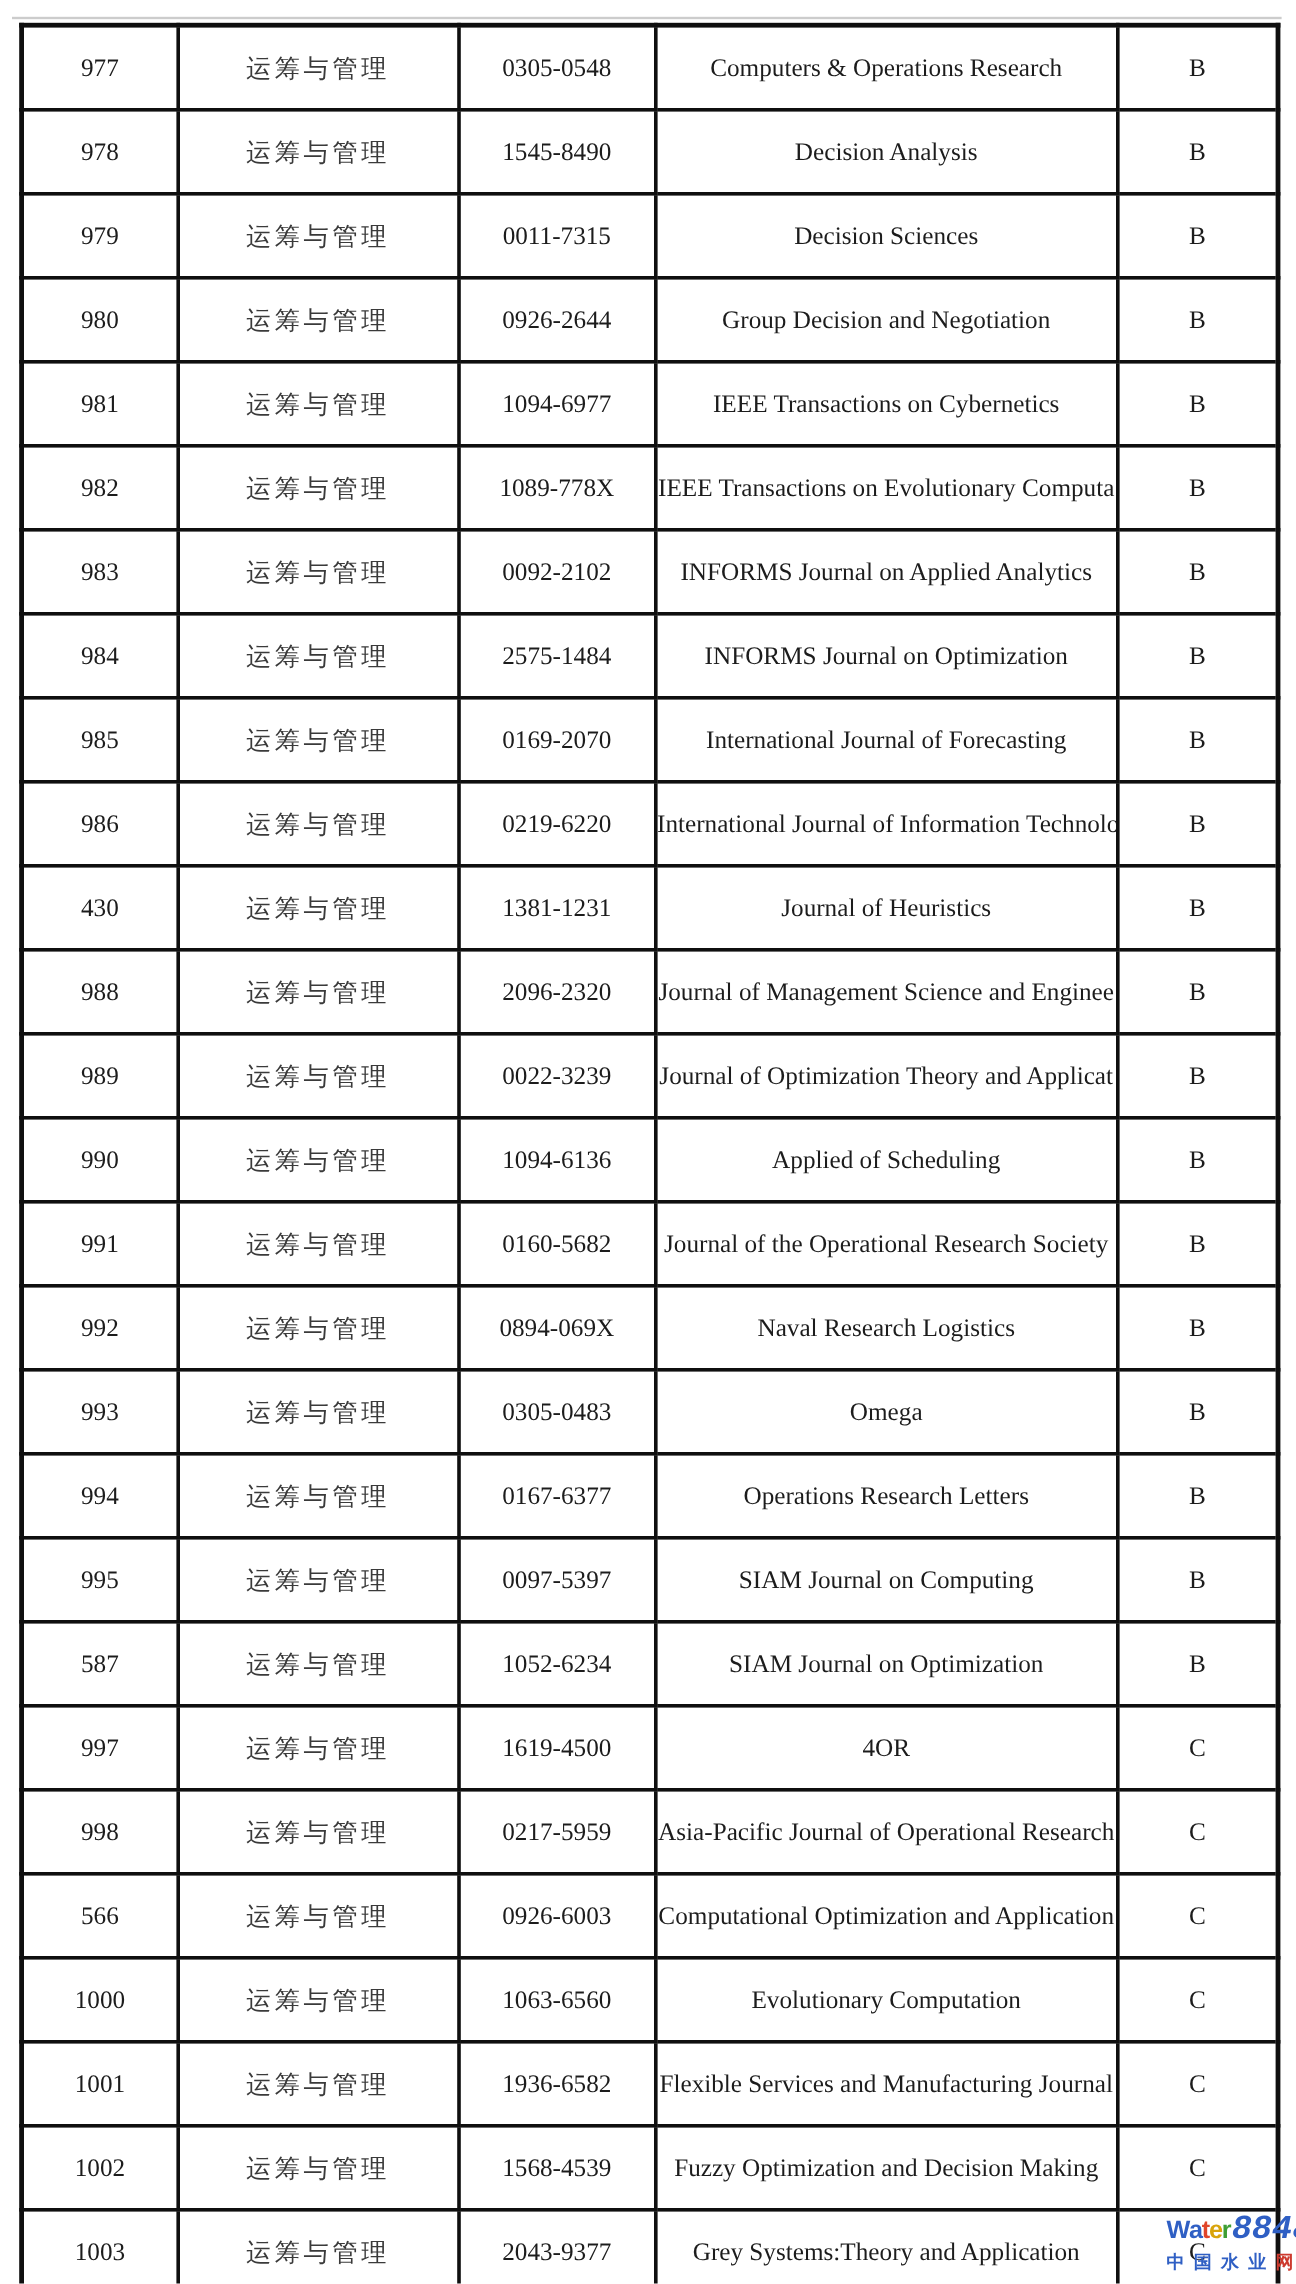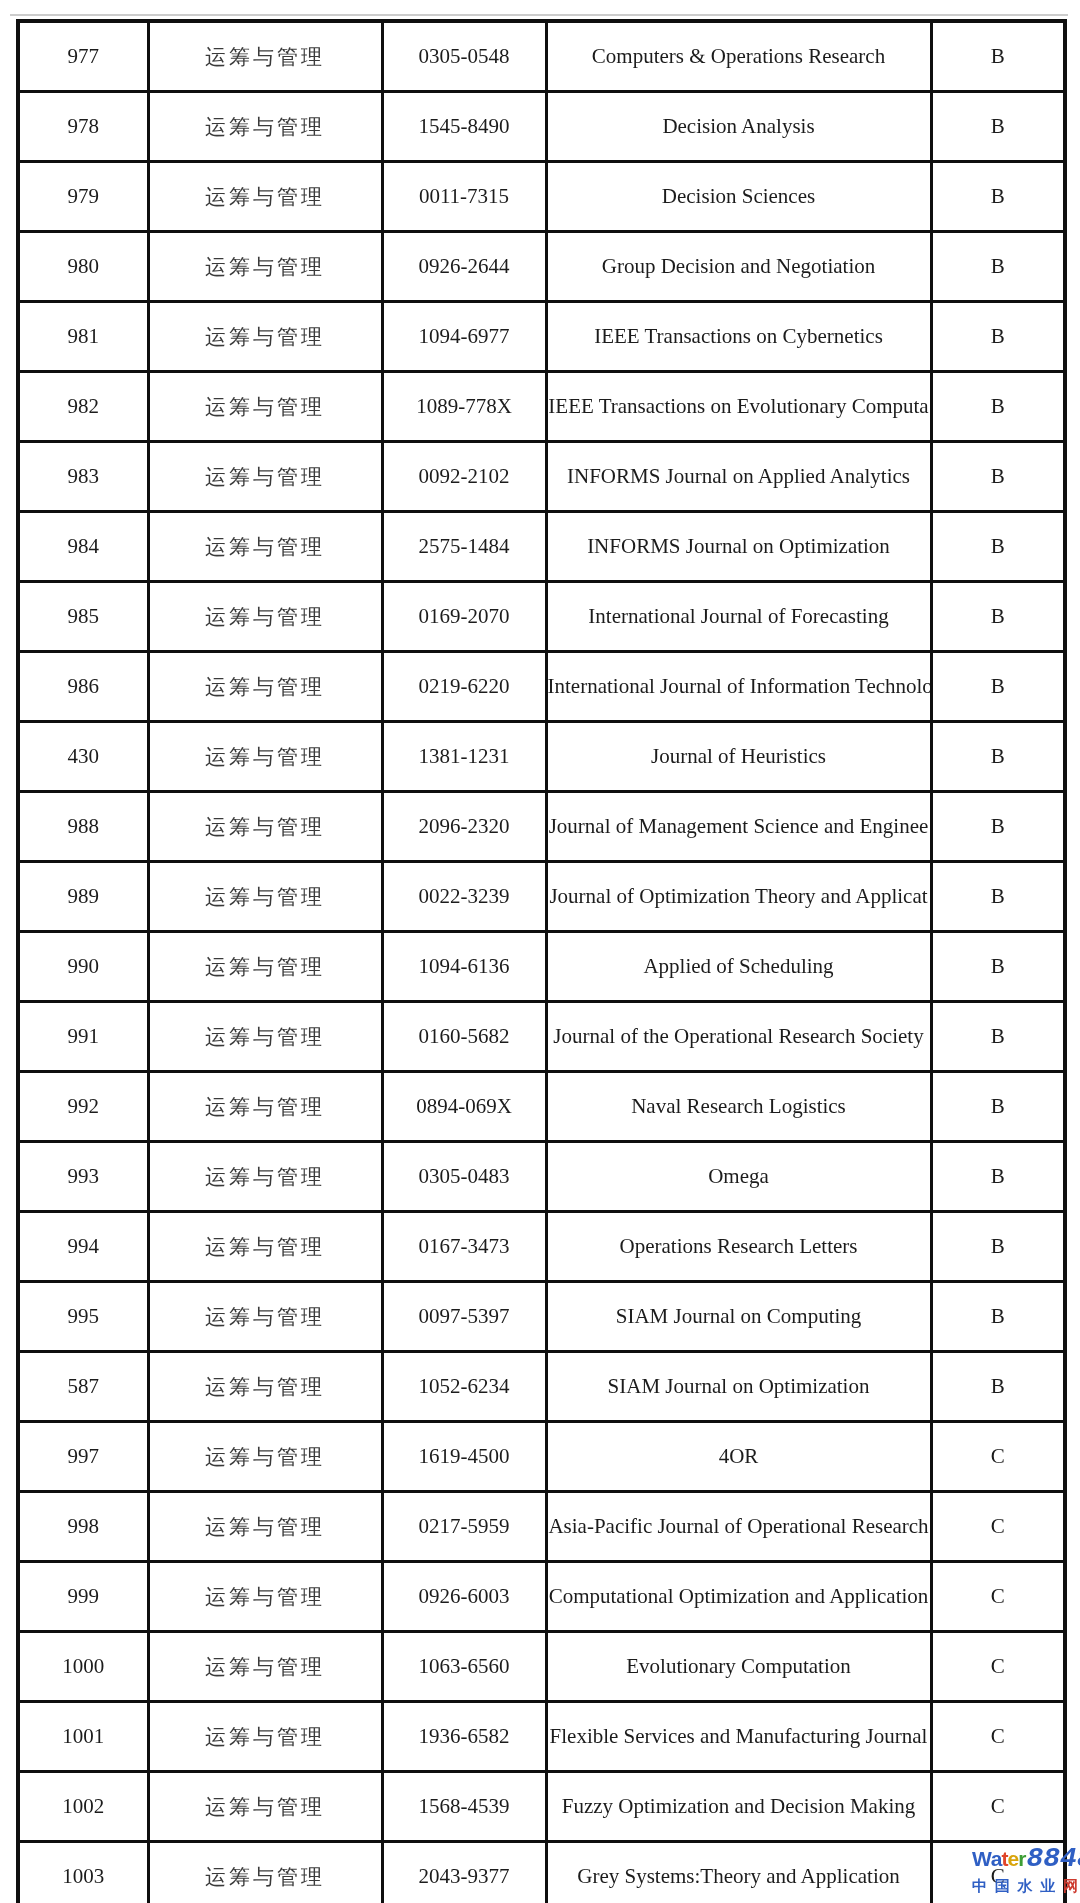--- a/index.html
+++ b/index.html
@@ -245,21 +245,21 @@
     <td class="cell-no">993</td>
     <td class="cell-category">运筹与管理</td>
     <td class="cell-issn">0305-0483</td>
     <td class="cell-journal">Omega</td>
     <td class="cell-rank">B</td>
   </tr>
 
   <tr>
     <td class="cell-no">994</td>
     <td class="cell-category">运筹与管理</td>
-    <td class="cell-issn">0167-3473</td>
+    <td class="cell-issn">0167-6377</td>
     <td class="cell-journal">Operations Research Letters</td>
     <td class="cell-rank">B</td>
   </tr>
 
   <tr>
     <td class="cell-no">995</td>
     <td class="cell-category">运筹与管理</td>
     <td class="cell-issn">0097-5397</td>
     <td class="cell-journal">SIAM Journal on Computing</td>
     <td class="cell-rank">B</td>
@@ -283,21 +283,21 @@
 
   <tr>
     <td class="cell-no">998</td>
     <td class="cell-category">运筹与管理</td>
     <td class="cell-issn">0217-5959</td>
     <td class="cell-journal">Asia-Pacific Journal of Operational Research</td>
     <td class="cell-rank">C</td>
   </tr>
 
   <tr>
-    <td class="cell-no">999</td>
+    <td class="cell-no">566</td>
     <td class="cell-category">运筹与管理</td>
     <td class="cell-issn">0926-6003</td>
     <td class="cell-journal">Computational Optimization and Application</td>
     <td class="cell-rank">C</td>
   </tr>
 
   <tr>
     <td class="cell-no">1000</td>
     <td class="cell-category">运筹与管理</td>
     <td class="cell-issn">1063-6560</td>

